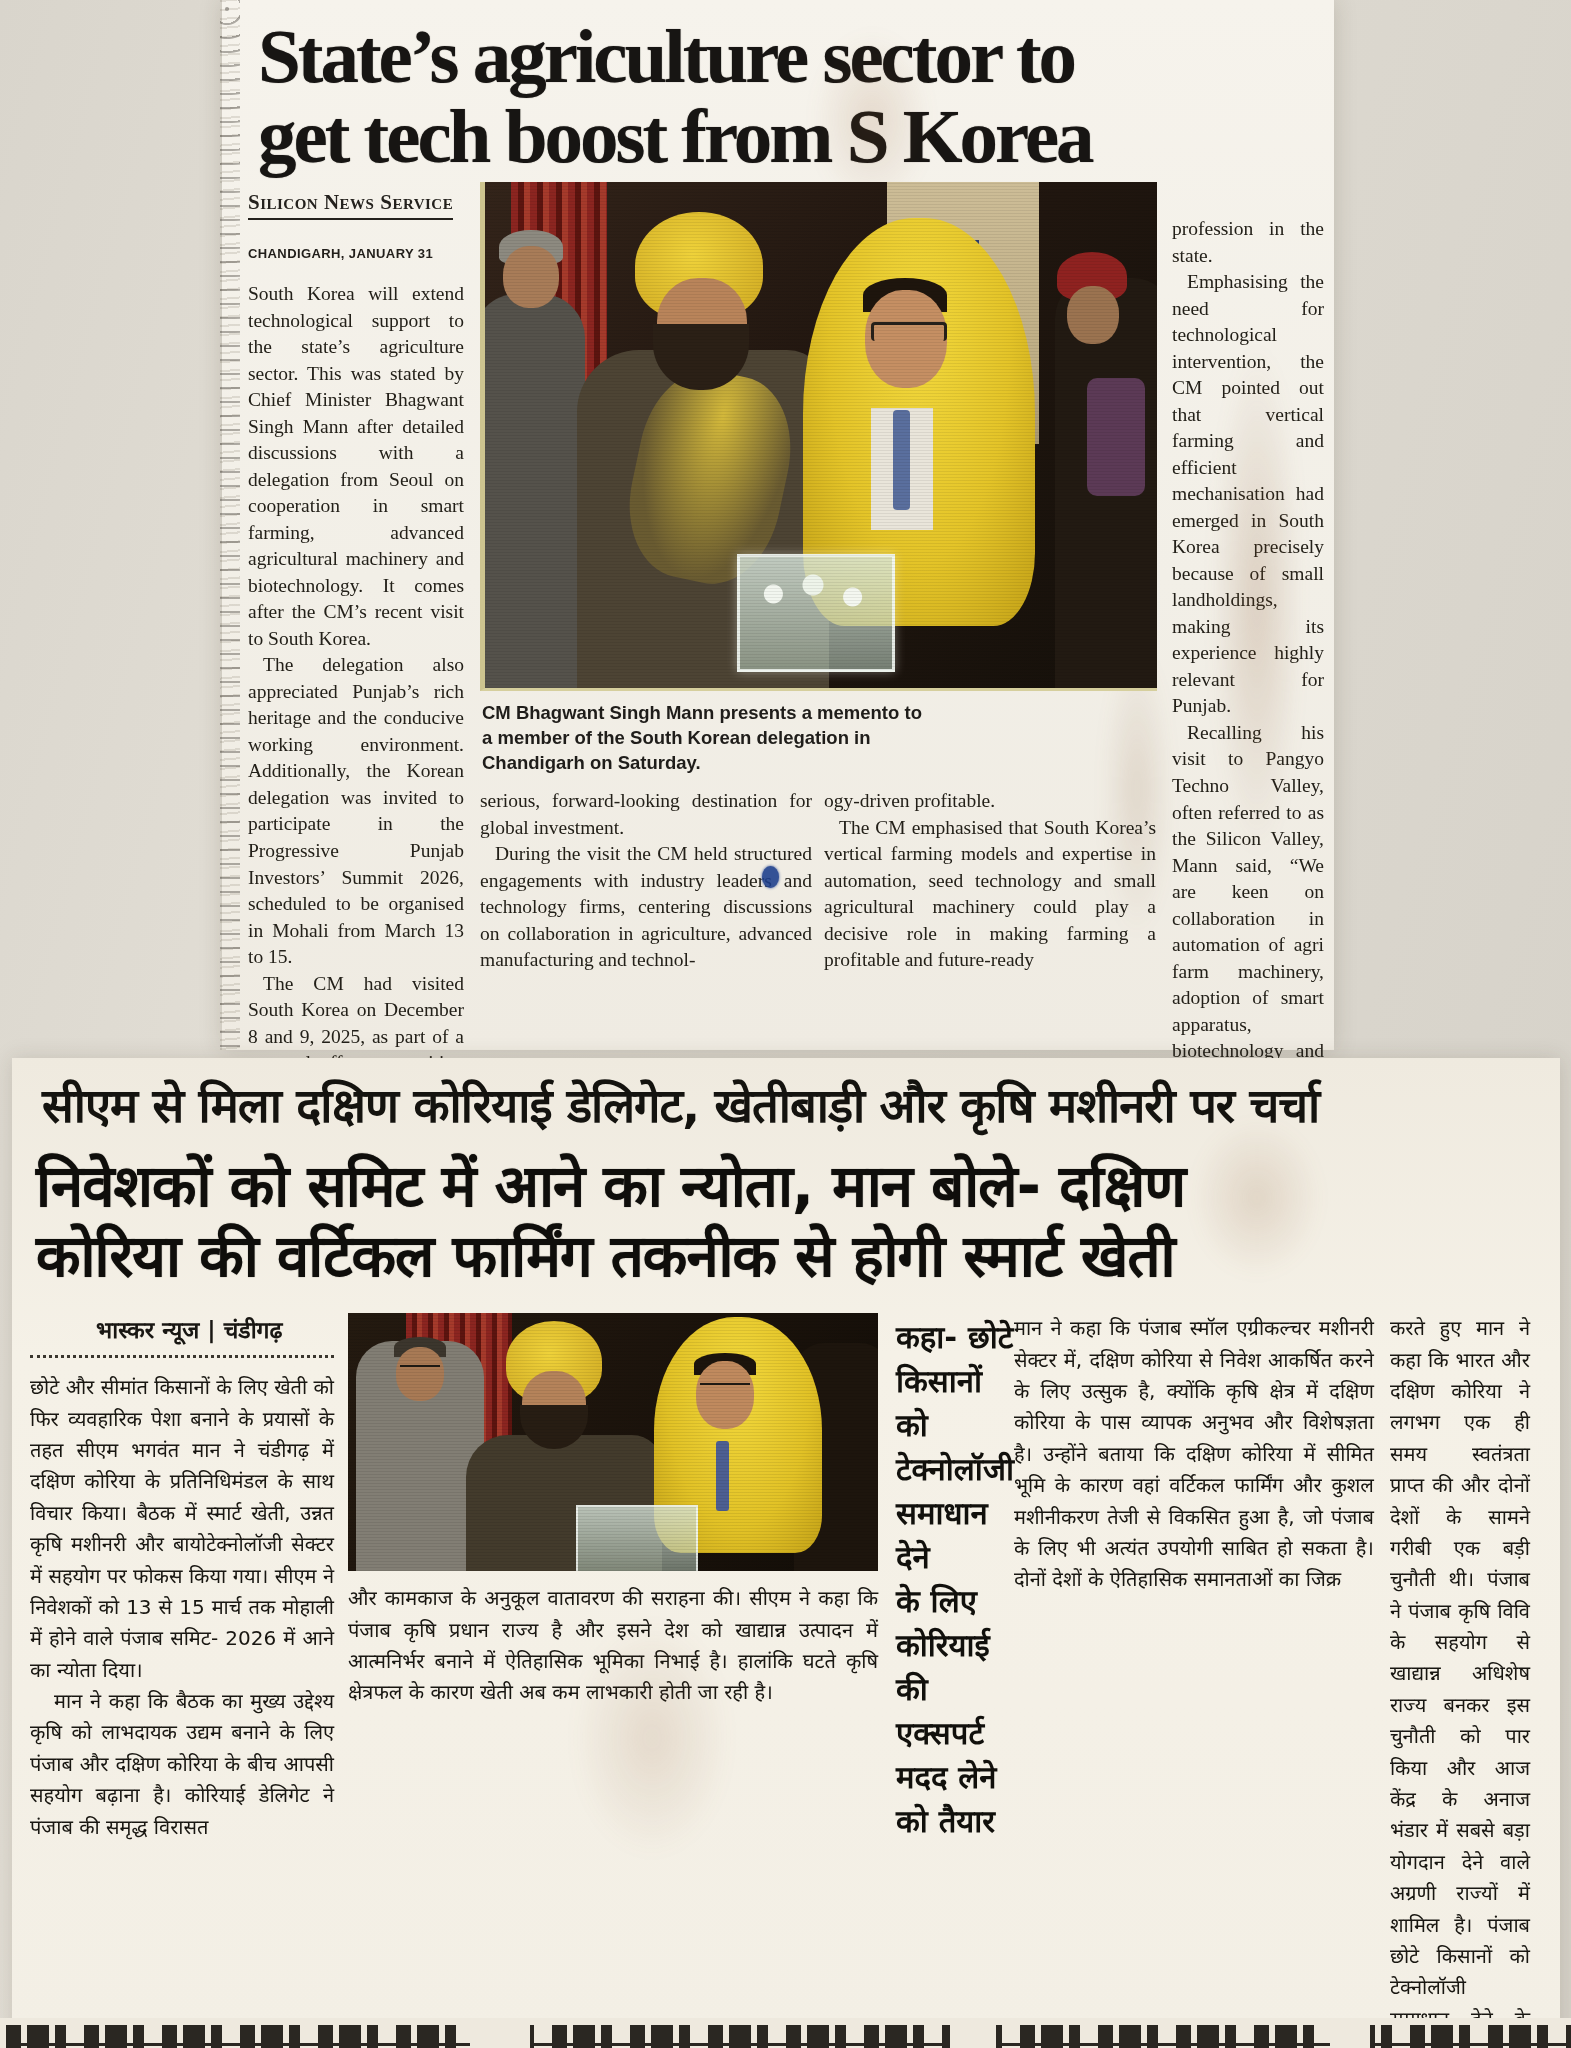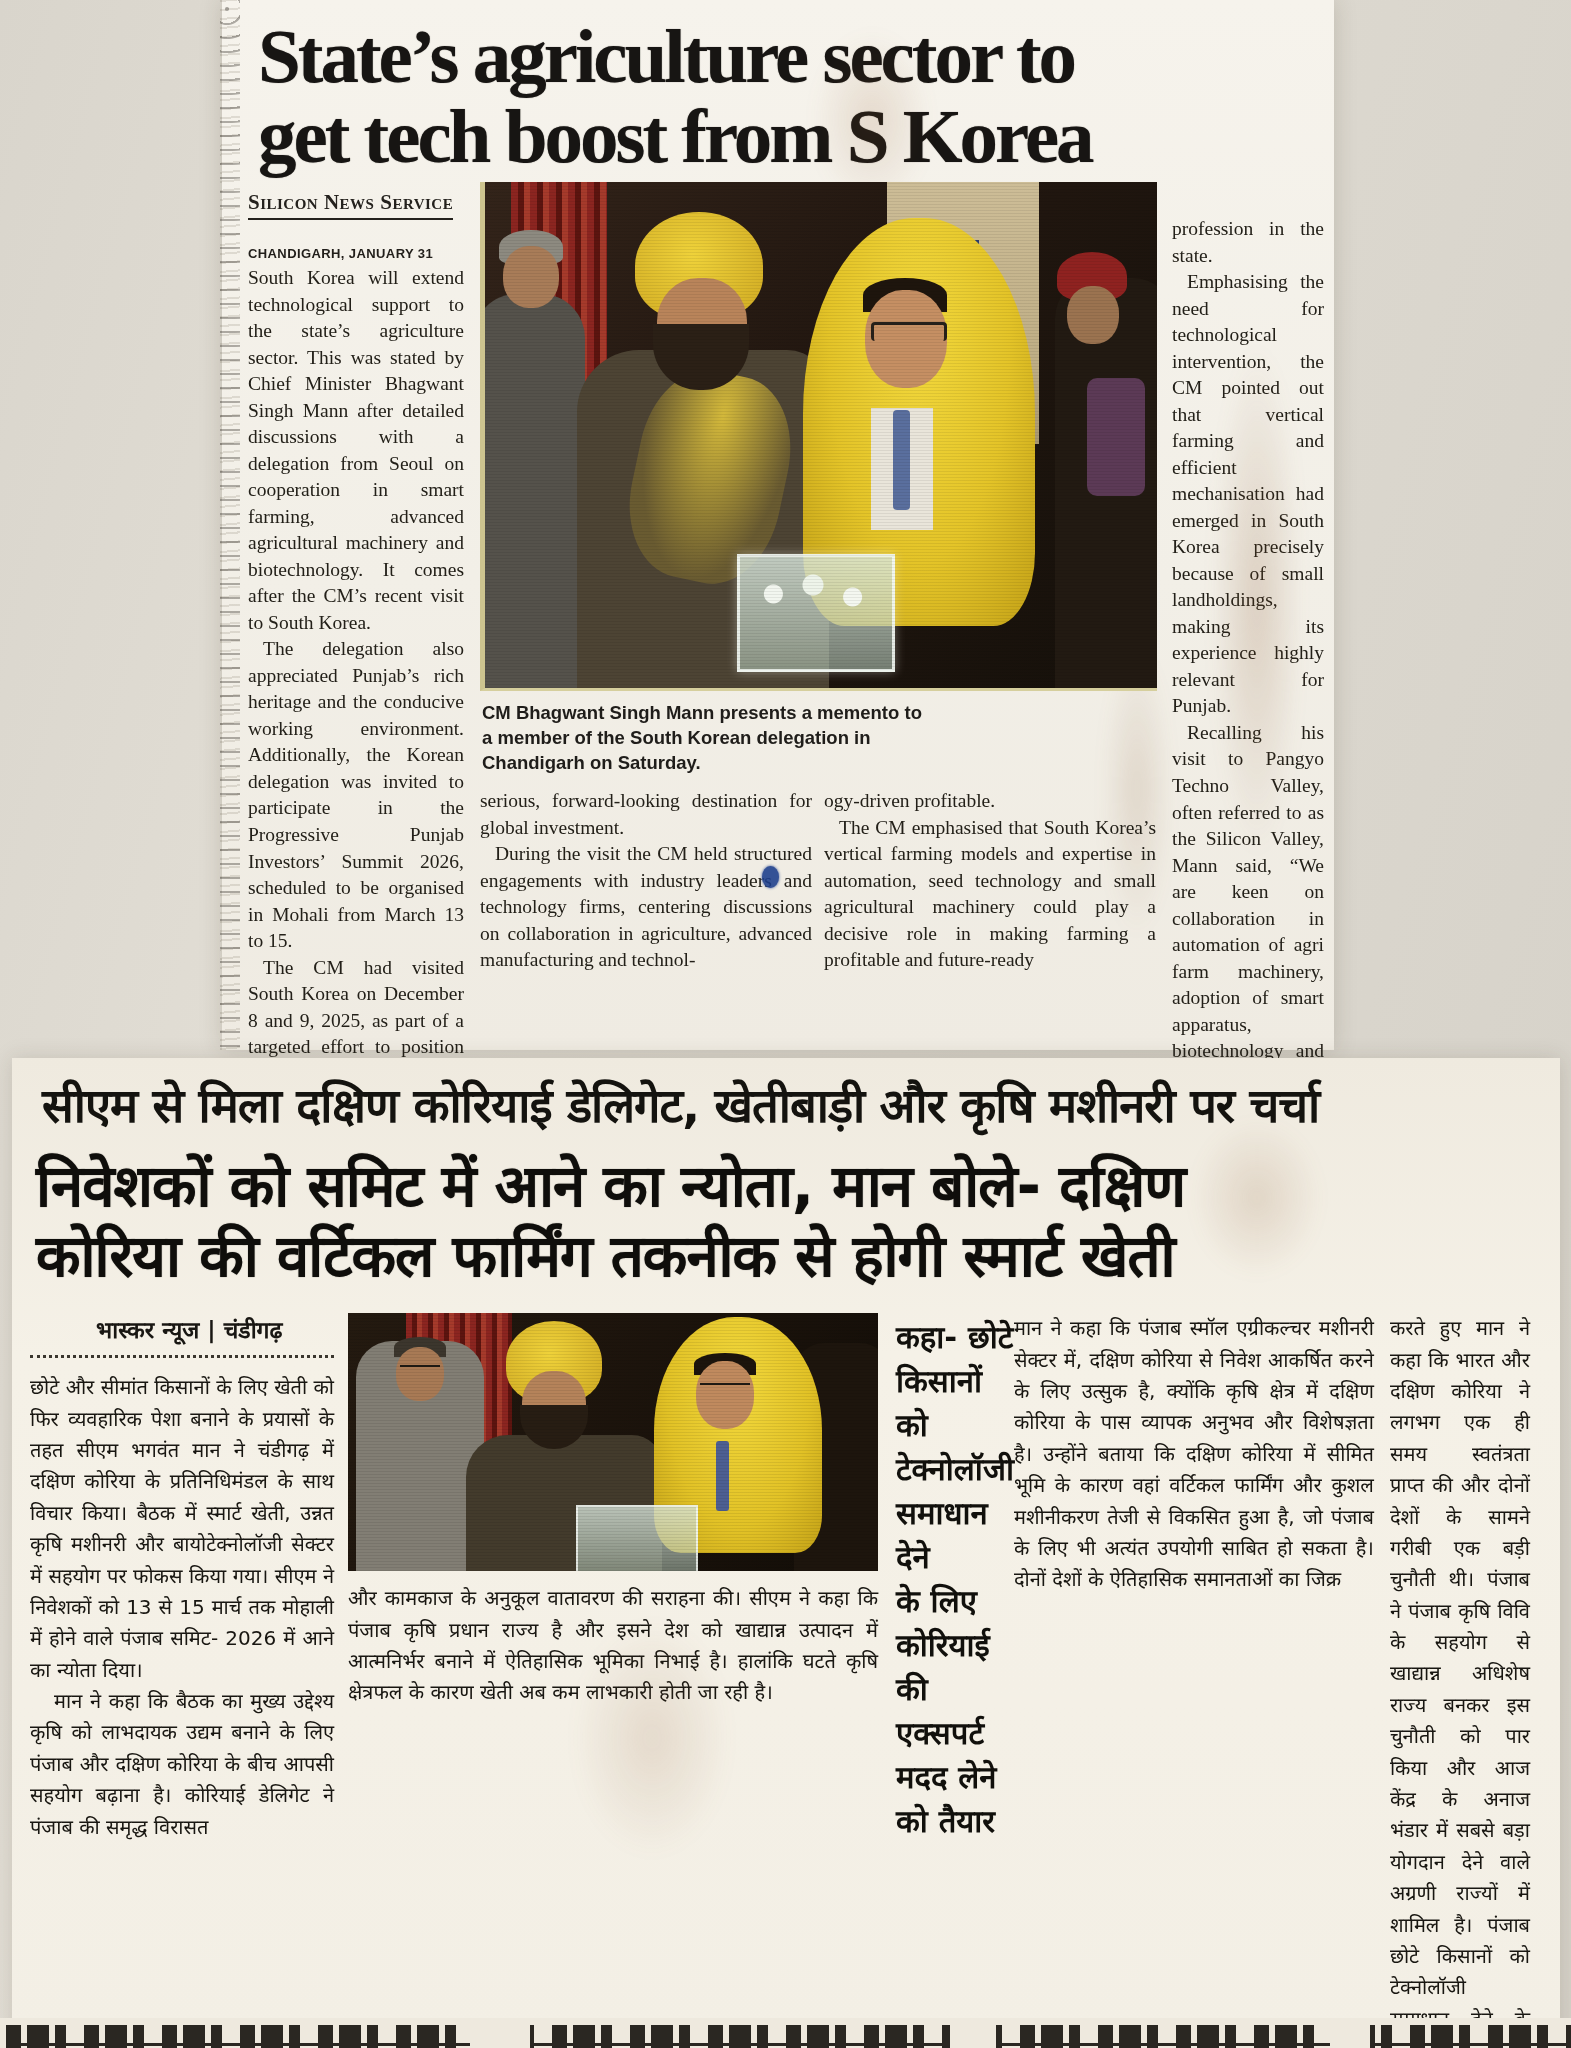--- a/index.html
+++ b/index.html
@@ -33,21 +33,21 @@
   .byline-en{
     display:inline-block;font-family:"Liberation Serif","DejaVu Serif",serif;
     font-variant:small-caps;font-weight:bold;font-size:21px;letter-spacing:.5px;
     border-bottom:2px solid #24211d;padding-bottom:3px;color:#24211d;
   }
   .dateline{margin-top:26px;font-family:"Liberation Sans","DejaVu Sans",sans-serif;
     font-weight:bold;font-size:13px;letter-spacing:.4px;color:#211e1a;}
   .serif-body{font-size:19.5px;line-height:1.36;text-align:justify;color:#232019;}
   .serif-body p{margin:0;}
   .serif-body p + p{text-indent:15px;}
-  .en-col1 .serif-body{margin-top:4px;}
+  .en-col1 .serif-body{margin-top:20px;}
   .en-center{width:676px;flex:none;}
   .en-col4{flex:1;padding-top:34px;}
   
   .photo-en{position:relative;width:672px;height:506px;overflow:hidden;
     background:linear-gradient(130deg,#33241a 0%,#221710 45%,#15100a 100%);
     border-left:5px solid #cdc48f;border-bottom:3px solid #d6cf9d;}
   .pe-grain{position:absolute;inset:0;background:repeating-linear-gradient(0deg,rgba(0,0,0,.07) 0 1px,transparent 1px 3px);}
   .pe-curtain{position:absolute;left:26px;top:0;width:96px;height:100%;
     background:repeating-linear-gradient(90deg,#8c2520 0 7px,#5c140f 7px 13px,#a63a2b 13px 19px);}
   .pe-door{position:absolute;left:402px;top:0;width:152px;height:262px;

